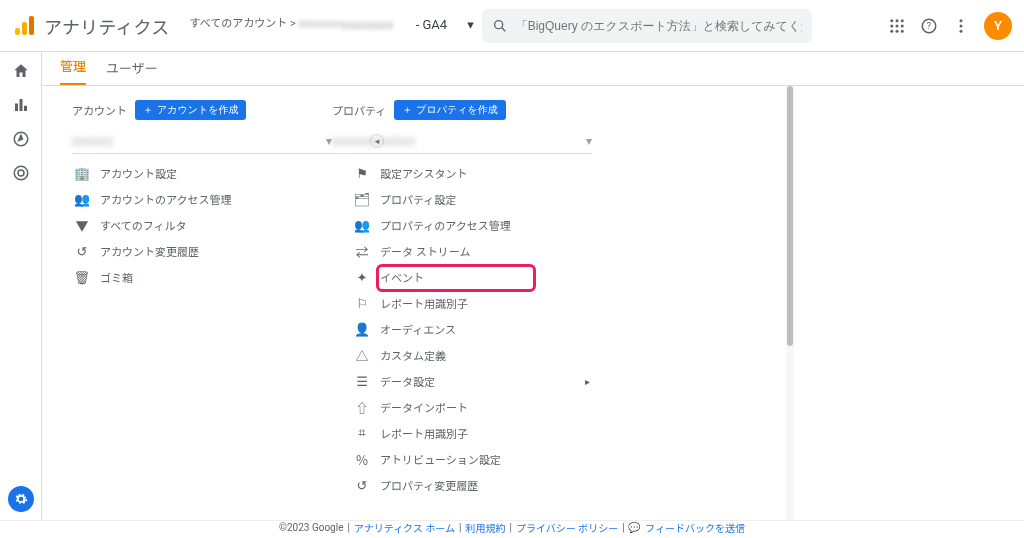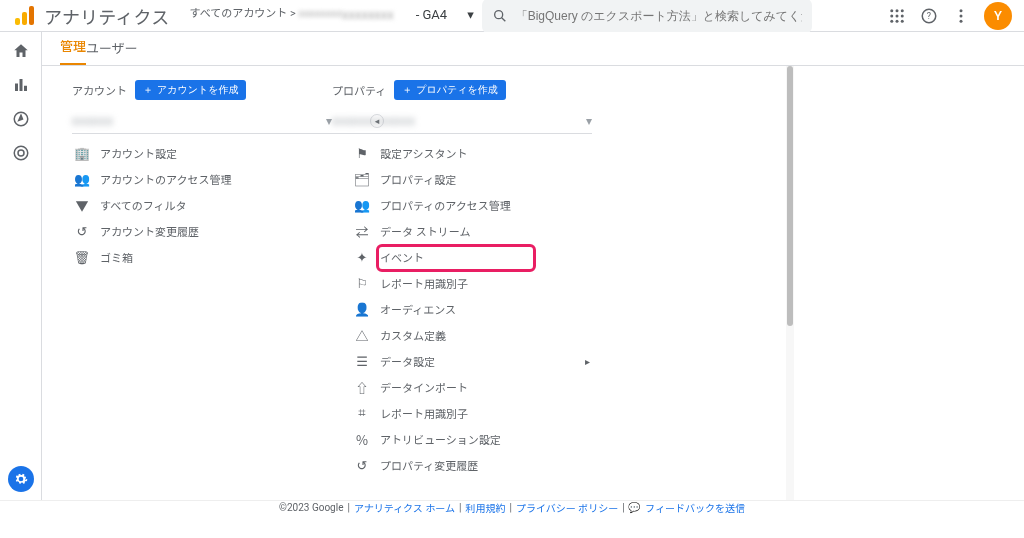--- a/index.html
+++ b/index.html
@@ -1,35 +1,35 @@
 <!DOCTYPE html>
 <html><head>
 <meta charset="utf-8">
 <style>
   * { box-sizing: border-box; margin: 0; padding: 0; }
   html, body { height: 538px; width: 1024px; font-family: Roboto, "Noto Sans JP", Arial, sans-serif; font-size: 12px; color: #3c4043; background: #fff; overflow: hidden; }
-  .topbar { height: 32px; display: flex; align-items: center; padding: 4px 12px; border-bottom: 1px solid #dadce0; gap: 8px; }
+  .topbar { height: 52px; display: flex; align-items: center; padding: 4px 12px; border-bottom: 1px solid #dadce0; gap: 8px; }
   .logo { width: 24px; height: 24px; display:flex; align-items:flex-end; }
   .logo svg { width:24px; height:24px; }
   .product-title { font-size: 18px; color: #5f6368; font-weight: 400; margin-right: 12px; letter-spacing:.2px;}
   .picker { display:flex; flex-direction:row; line-height:1.1; font-size:11px; color:#5f6368; min-width:100px;}
   .picker .l2 { font-size:13px; color:#3c4043; display:flex; align-items:center; gap:20px;}
   .picker .blur1 { filter: blur(2px); color:#aaa; }
   .picker .blur2 { filter: blur(2px); color:#aaa; margin-right:2px;}
   .searchbox { display:flex; align-items:center; background:#f1f3f4; height:34px; border-radius:6px; padding:0 10px; width:330px; gap:8px; color:#5f6368;}
   .searchbox input { border:none; background:transparent; outline:none; font-size:12px; width:100%; color:#5f6368;}
   .top-spacer { flex:1; }
   .top-icons { display:flex; align-items:center; gap:14px; color:#5f6368;}
   .avatar { width:28px; height:28px; border-radius:50%; background:#fb8c00; color:#fff; display:flex; align-items:center; justify-content:center; font-size:13px; font-weight:500;}
   .body { display:flex; height:calc(538px - 48px - 22px); }
   .leftrail { width:42px; border-right:1px solid #dadce0; display:flex; flex-direction:column; align-items:center; padding-top:10px; gap:16px; position:relative;}
   .leftrail .ic { color:#5f6368; cursor:pointer; }
   .leftrail .cog { position:absolute; bottom:8px; width:26px; height:26px; border-radius:50%; background:#1a73e8; color:#fff; display:flex; align-items:center; justify-content:center;}
   .main { flex:1; background:#fff; overflow:hidden; position:relative;}
-  .tabs { display:flex; padding:0 18px; border-bottom:1px solid #dadce0; height:34px; align-items:flex-end; font-size:13px;}
+  .tabs { display:flex; gap:20px; padding:0 18px; border-bottom:1px solid #dadce0; height:34px; align-items:flex-end; font-size:13px;}
   .tab { padding:0 0 8px 0; color:#5f6368; cursor:pointer; }
   .tab.active { color:#ea8600; border-bottom:2px solid #ea8600; font-weight:500;}
   .admin-area { padding:14px 30px 0 30px; display:flex; position:relative; height:calc(100% - 34px); overflow:auto;}
   .col { width:260px; }
   .col-header { display:flex; align-items:center; gap:8px; margin-bottom:8px;}
   .col-header .hlabel { font-size:11px; color:#5f6368;}
   .btn-blue { background:#1a73e8; color:#fff; border:none; border-radius:3px; font-size:10px; padding:3px 8px; display:flex; align-items:center; gap:4px; cursor:pointer;}
   .selector { height:26px; border-bottom:1px solid #dadce0; display:flex; align-items:center; justify-content:space-between; margin-bottom:6px; color:#9aa0a6;}
   .selector .blur { filter:blur(3px); letter-spacing:1px;}
   .menu-item { display:flex; align-items:center; gap:10px; height:26px; color:#5f6368; font-size:11px; cursor:pointer; padding:0 2px;}

